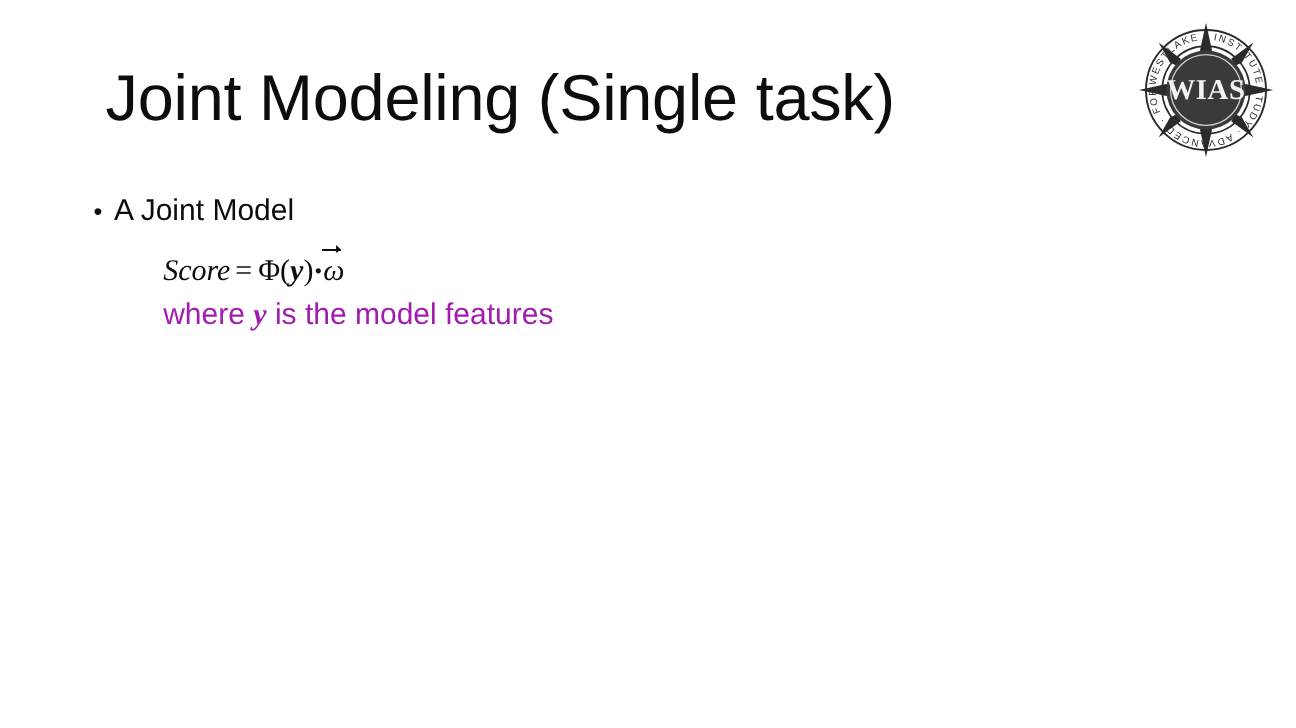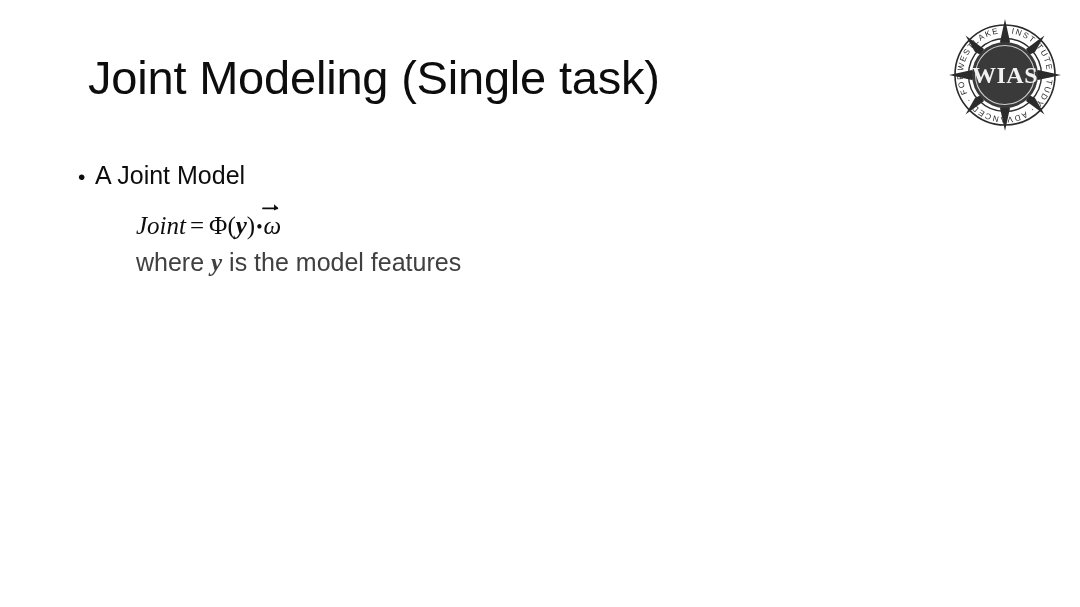--- a/index.html
+++ b/index.html
@@ -19,21 +19,21 @@
     background: #ffffff;
     overflow: hidden;
   }
 
   
   #slide-title {
     position: absolute;
     left: 88px;
     top: 52px;
     font-family: "Liberation Sans", sans-serif;
-    font-size: 47px;
+    font-size: 54px;
     font-weight: 400;
     line-height: 1.12;
     color: #0d0d0d;
     letter-spacing: -0.2px;
     white-space: nowrap;
   }
 
   
   #body-content {
     position: absolute;
@@ -118,21 +118,21 @@
     width: 100%;
     height: 9px;
     pointer-events: none;
   }
 
   #where-line {
     margin-top: 6px;
     font-family: "Liberation Sans", sans-serif;
     font-size: 25px;
     font-weight: 400;
-    color: #404040;
+    color: #a21caf;
     line-height: 1.2;
     white-space: nowrap;
   }
   #where-line .mi-bold {
     font-size: 25px;
   }
 
   
   #logo {
     position: absolute;
@@ -153,21 +153,21 @@
   <div id="body-content">
 
     <div class="bullet-row">
       <span class="bullet-mark">•</span>
       <span class="bullet-text">A Joint Model</span>
     </div>
 
     <div id="math-block">
 
       <div id="formula-line">
-        <span class="mi">Joint</span><span class="eq">=</span><span class="mo">Φ</span><span class="mo">(</span><span class="mi-bold">y</span><span class="mo">)</span><span class="dotop">•</span><span class="vecwrap"><span class="vecbase">ω</span><svg class="vecarrow" viewBox="0 0 24 9" preserveAspectRatio="none">
+        <span class="mi">Score</span><span class="eq">=</span><span class="mo">Φ</span><span class="mo">(</span><span class="mi-bold">y</span><span class="mo">)</span><span class="dotop">•</span><span class="vecwrap"><span class="vecbase">ω</span><svg class="vecarrow" viewBox="0 0 24 9" preserveAspectRatio="none">
                 <path d="M1 6.4 L21 6.4" stroke="#0d0d0d" stroke-width="1.6" fill="none" stroke-linecap="round"></path>
                 <path d="M16.5 2.2 L22.4 6.3 L16.2 8.6 Z" fill="#0d0d0d"></path>
               </svg></span>
       </div>
 
       <div id="where-line">
         <span>where </span><span class="mi-bold">y</span><span> is the model features</span>
       </div>
 
     </div>

